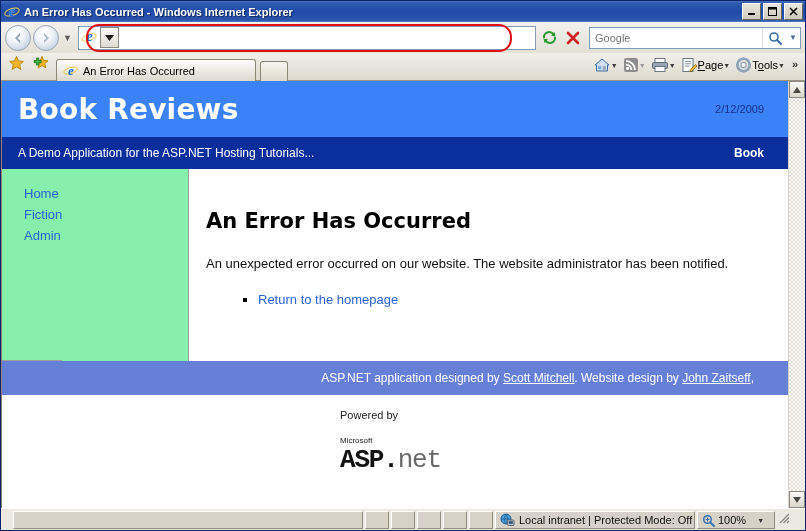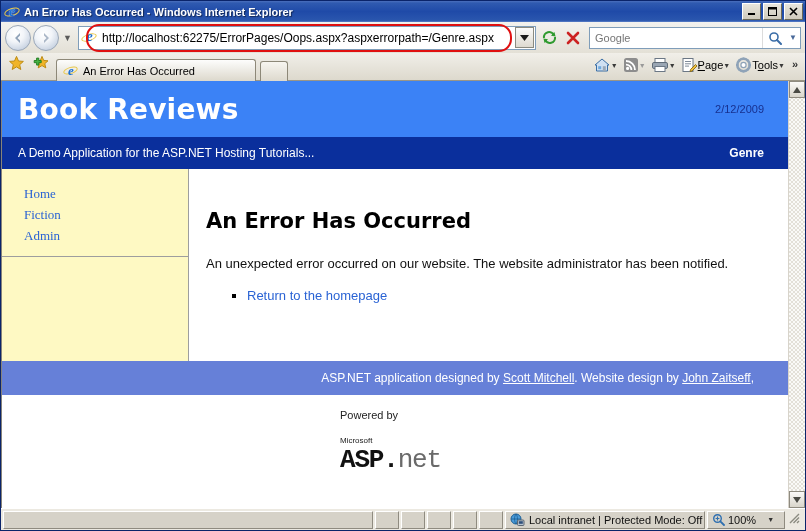--- a/index.html
+++ b/index.html
@@ -204,42 +204,42 @@
     background:#0a2f9c; height:32px;
     display:flex; align-items:center; padding:0 16px;
     color:#fff;
   }
   #site-tagline { font-size:12px; flex:1 1 auto; }
   #login-link { font-size:12px; font-weight:bold; color:#fff; text-decoration:none; padding-right:8px; }
 
   #body-area { display:flex; align-items:stretch; background:#fff; min-height:192px; }
   #sidebar {
     width:187px; flex:0 0 187px;
-    background:#fef9c3; border-right:1px solid #9e9e9e;
-    display:flex; flex-direction:column;font-family:Liberation Serif, serif;
+    background:#86efac; border-right:1px solid #9e9e9e;
+    display:flex; flex-direction:row;
   }
   #sidebar-nav { padding:14px 0 10px 22px; border-bottom:1px solid #9e9e9e; }
   #sidebar-nav a {
     display:block; color:#2a63d4; font-size:13px;
     text-decoration:none; line-height:21px;
   }
   #sidebar-extra { flex:1 1 auto; min-height:55px; }
 
   #content {
     flex:1 1 auto; padding:40px 30px 8px 17px; background:#fff;
   }
   #content h1 {
     margin:0 0 20px 0; font-size:21px; font-weight:bold; color:#000;
     font-family:"DejaVu Sans", sans-serif;
   }
   #content p {
     margin:0 0 12px 0; font-size:13px; color:#111; line-height:21px;
     text-align:justify; max-width:566px;
   }
-  #content ul { margin:5px; padding-left:36px; list-style:square; }
+  #content ul { margin:16px; padding-left:36px; list-style:square; }
   #content ul li { font-size:13px; line-height:20px; }
   #content ul li::marker { color:#000; }
   #content ul a { color:#2a63d4; text-decoration:none; font-size:13px; }
 
   #site-footer {
     background:#6680d8; color:#fff; padding:8px 34px 8px 0;
     text-align:right; font-size:12px; line-height:18px;
   }
   #site-footer a { color:#fff; text-decoration:underline; }
 
@@ -276,22 +276,22 @@
     border:1px solid #8f8b80;
     display:flex; align-items:center; justify-content:center;
   }
   .sbtn svg path { fill:#4a4a44; }
   #sbspace { flex:1 1 auto; }
 
   
   #statusbar {
     height:22px; flex:0 0 22px;
     background:#ece9e1;
-    display:flex; align-items:center;
-    padding:1px 2px; gap:2px;
+    display:flex; align-items:flex-end;
+    padding:1px 12px; gap:2px;
     border-top:1px solid #fff;
   }
   .spanel {
     height:18px; background:#d6d2c8;
     border:1px solid #fff; border-right-color:#8f8b80; border-bottom-color:#8f8b80;
     display:flex; align-items:center; font-size:11px; color:#111;
     padding:0 4px; overflow:hidden; white-space:nowrap;
   }
   #sp-main { flex:1 1 auto; }
   .sp-sm { width:24px; flex:0 0 24px; }
@@ -345,21 +345,20 @@
         </svg>
     </span>
     <span id="histdrop">▼</span>
 
     <span id="urlwrap">
       <span id="urlbox">
         <span id="url-favicon">
           <span class="ring2"></span>
             <span class="e2">e</span>
         </span>
-        <span id="url-text">http://localhost:62275/ErrorPages/Oops.aspx?aspxerrorpath=/Genre.aspx</span>
         <span id="urldrop">
           <svg width="9" height="6" viewBox="0 0 9 6">
               <path d="M0 0 L9 0 L4.5 6 Z" fill="#1b1b1b"></path>
             </svg>
         </span>
       </span>
       <span id="url-highlight"></span>
     </span>
 
     <span class="tribtn">
@@ -463,21 +462,21 @@
   <div id="viewport">
     <div id="page">
 
       <div id="site-header">
         <span id="site-title">Book Reviews</span>
         <span id="site-date">2/12/2009</span>
       </div>
 
       <div id="site-nav">
         <span id="site-tagline">A Demo Application for the ASP.NET Hosting Tutorials...</span>
-        <a href="#" id="login-link">Genre</a>
+        <a href="#" id="login-link">Book</a>
       </div>
 
       <div id="body-area">
         <div id="sidebar">
           <div id="sidebar-nav">
             <a href="#">Home</a>
             <a href="#">Fiction</a>
             <a href="#">Admin</a>
           </div>
           <div id="sidebar-extra"></div>

